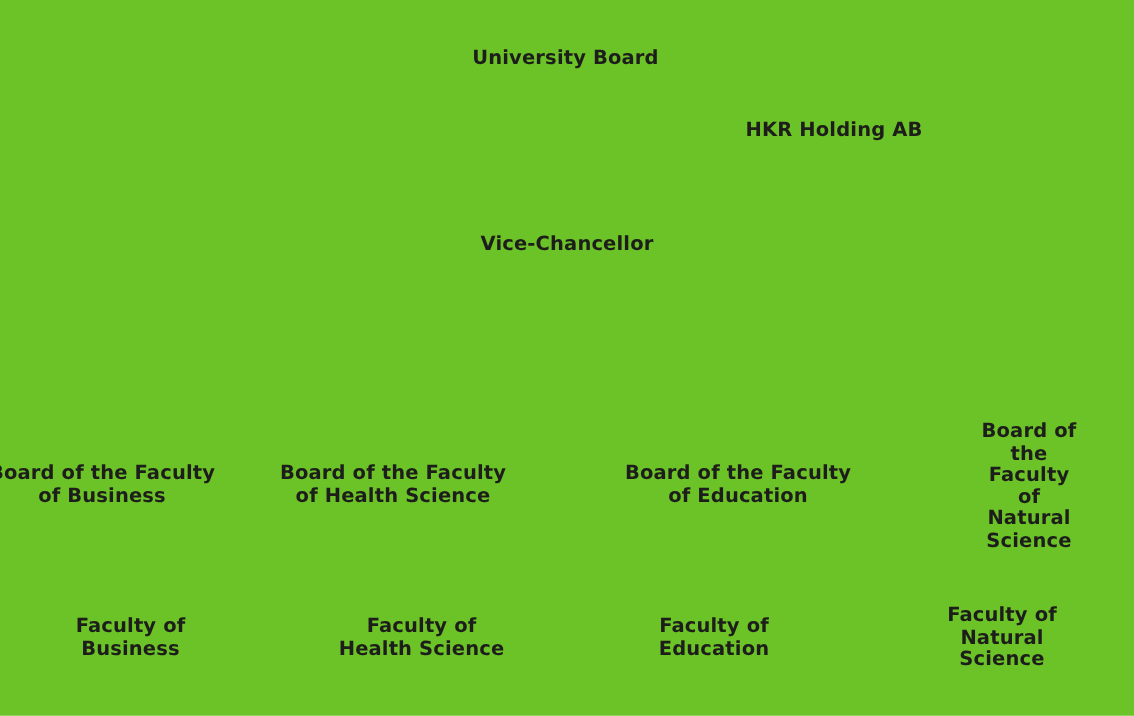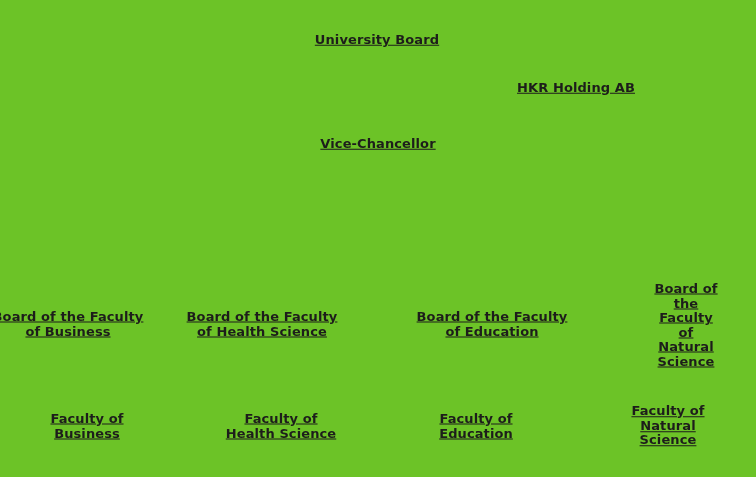--- a/index.html
+++ b/index.html
@@ -17,26 +17,25 @@
   .org-label {
     position: absolute;
     transform: translate(-50%, -50%);
     color: #1D1D1B;
     font-weight: bold;
     font-size: 13px;
     line-height: 14.5px;
     letter-spacing: 0.1px;
     text-align: center;
     white-space: pre-line;
-    text-decoration: underline;
   }
   
   .pos-university-board        { left: 377px; top: 40px;  }
-  .pos-hkr-holding-ab          { left: 556px; top: 88px; margin-left: 20px;  }
-  .pos-vice-chancellor         { left: 378px; top: 144px; }
+  .pos-hkr-holding-ab          { left: 556px; top: 88px;  }
+  .pos-vice-chancellor         { left: 378px; top: 164px; }
   .pos-university-admin        { left: 553px; top: 219px; }
   .pos-board-business          { left: 68px;  top: 324px; }
   .pos-board-health-science    { left: 262px; top: 324px; }
   .pos-board-education         { left: 492px; top: 324px; }
   .pos-board-natural-science   { left: 686px; top: 325px; }
   .pos-faculty-business        { left: 87px;  top: 426px; }
   .pos-faculty-health-science  { left: 281px; top: 426px; }
   .pos-faculty-education       { left: 476px; top: 426px; }
   .pos-faculty-natural-science { left: 668px; top: 426px; }
 </style>

